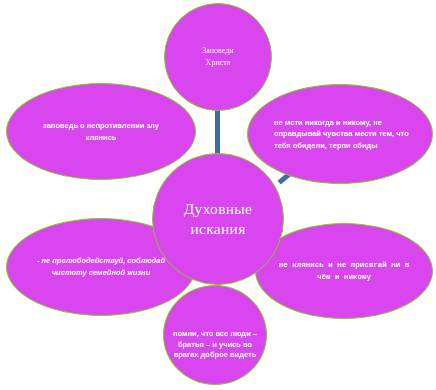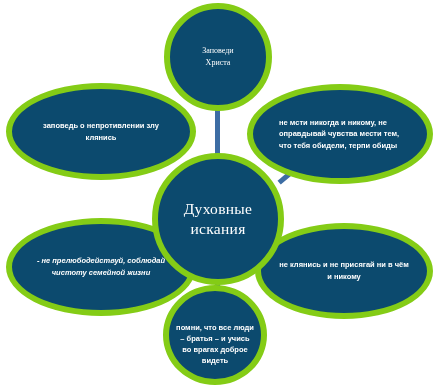--- a/index.html
+++ b/index.html
@@ -17,22 +17,22 @@
   }
   .connector {
     position: absolute;
     background: #3D6DA4;
     z-index: 1;
   }
   .node {
     position: absolute;
     box-sizing: border-box;
     border-radius: 50%;
-    background: #0c4a6e;
-    border: 6px solid #84cc16;
+    background: #d946ef;
+    border: 1px solid #84cc16;
     display: flex;
     align-items: center;
     justify-content: flex-start;
     z-index: 2;
   }
   .node-label {
     display: block;
     width: 100%;
     text-align: center;
     color: #ffffff;
@@ -116,20 +116,21 @@
     font-weight: bold;
     font-style: italic;
     line-height: 1.55;
     padding: 0 18px;
   }
   #node-right-bottom {
     left: 255px;
     top: 223px;
     width: 178px;
     height: 96px;
+    font-family: Liberation Mono, monospace;
   }
   #node-right-bottom .node-label {
     font-size: 7.5px;
     font-weight: bold;
     line-height: 1.6;
     padding: 0 18px;
   }
   
   #conn-top    { left: 215px; top: 100px;  width: 5px;  height: 60px; }
   #conn-bottom { left: 215px; top: 277px;  width: 5px;  height: 20px; }

